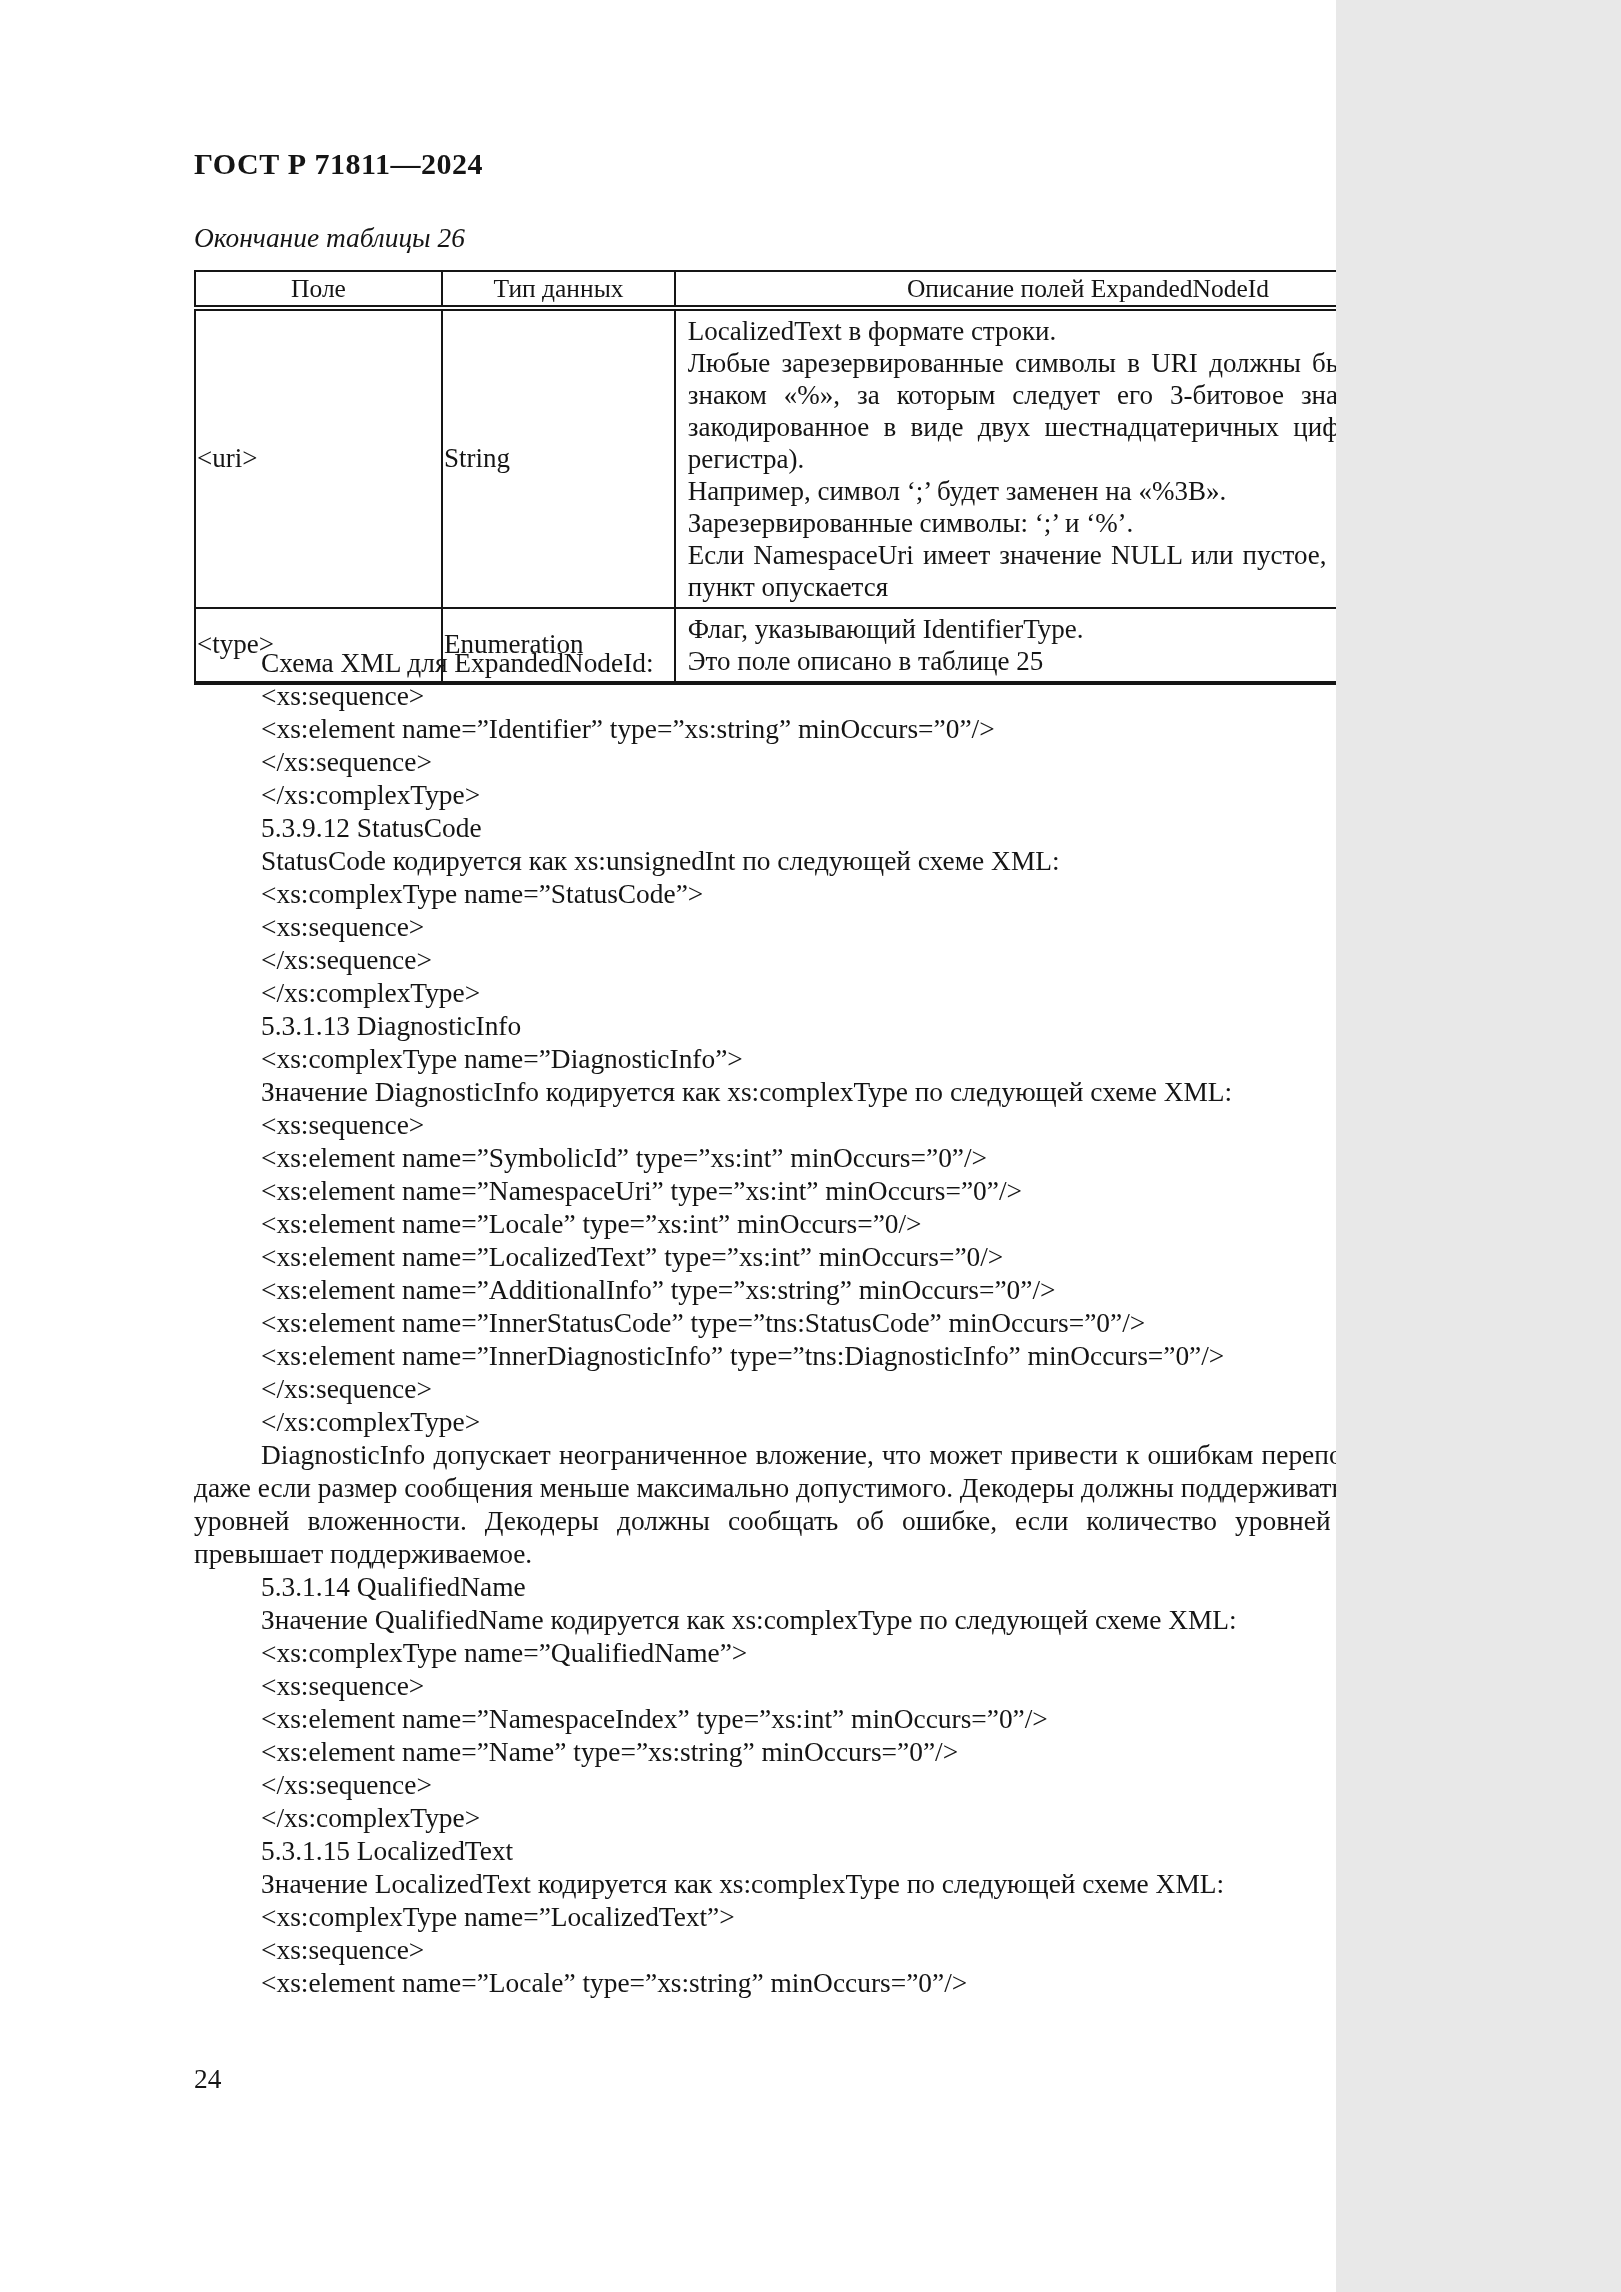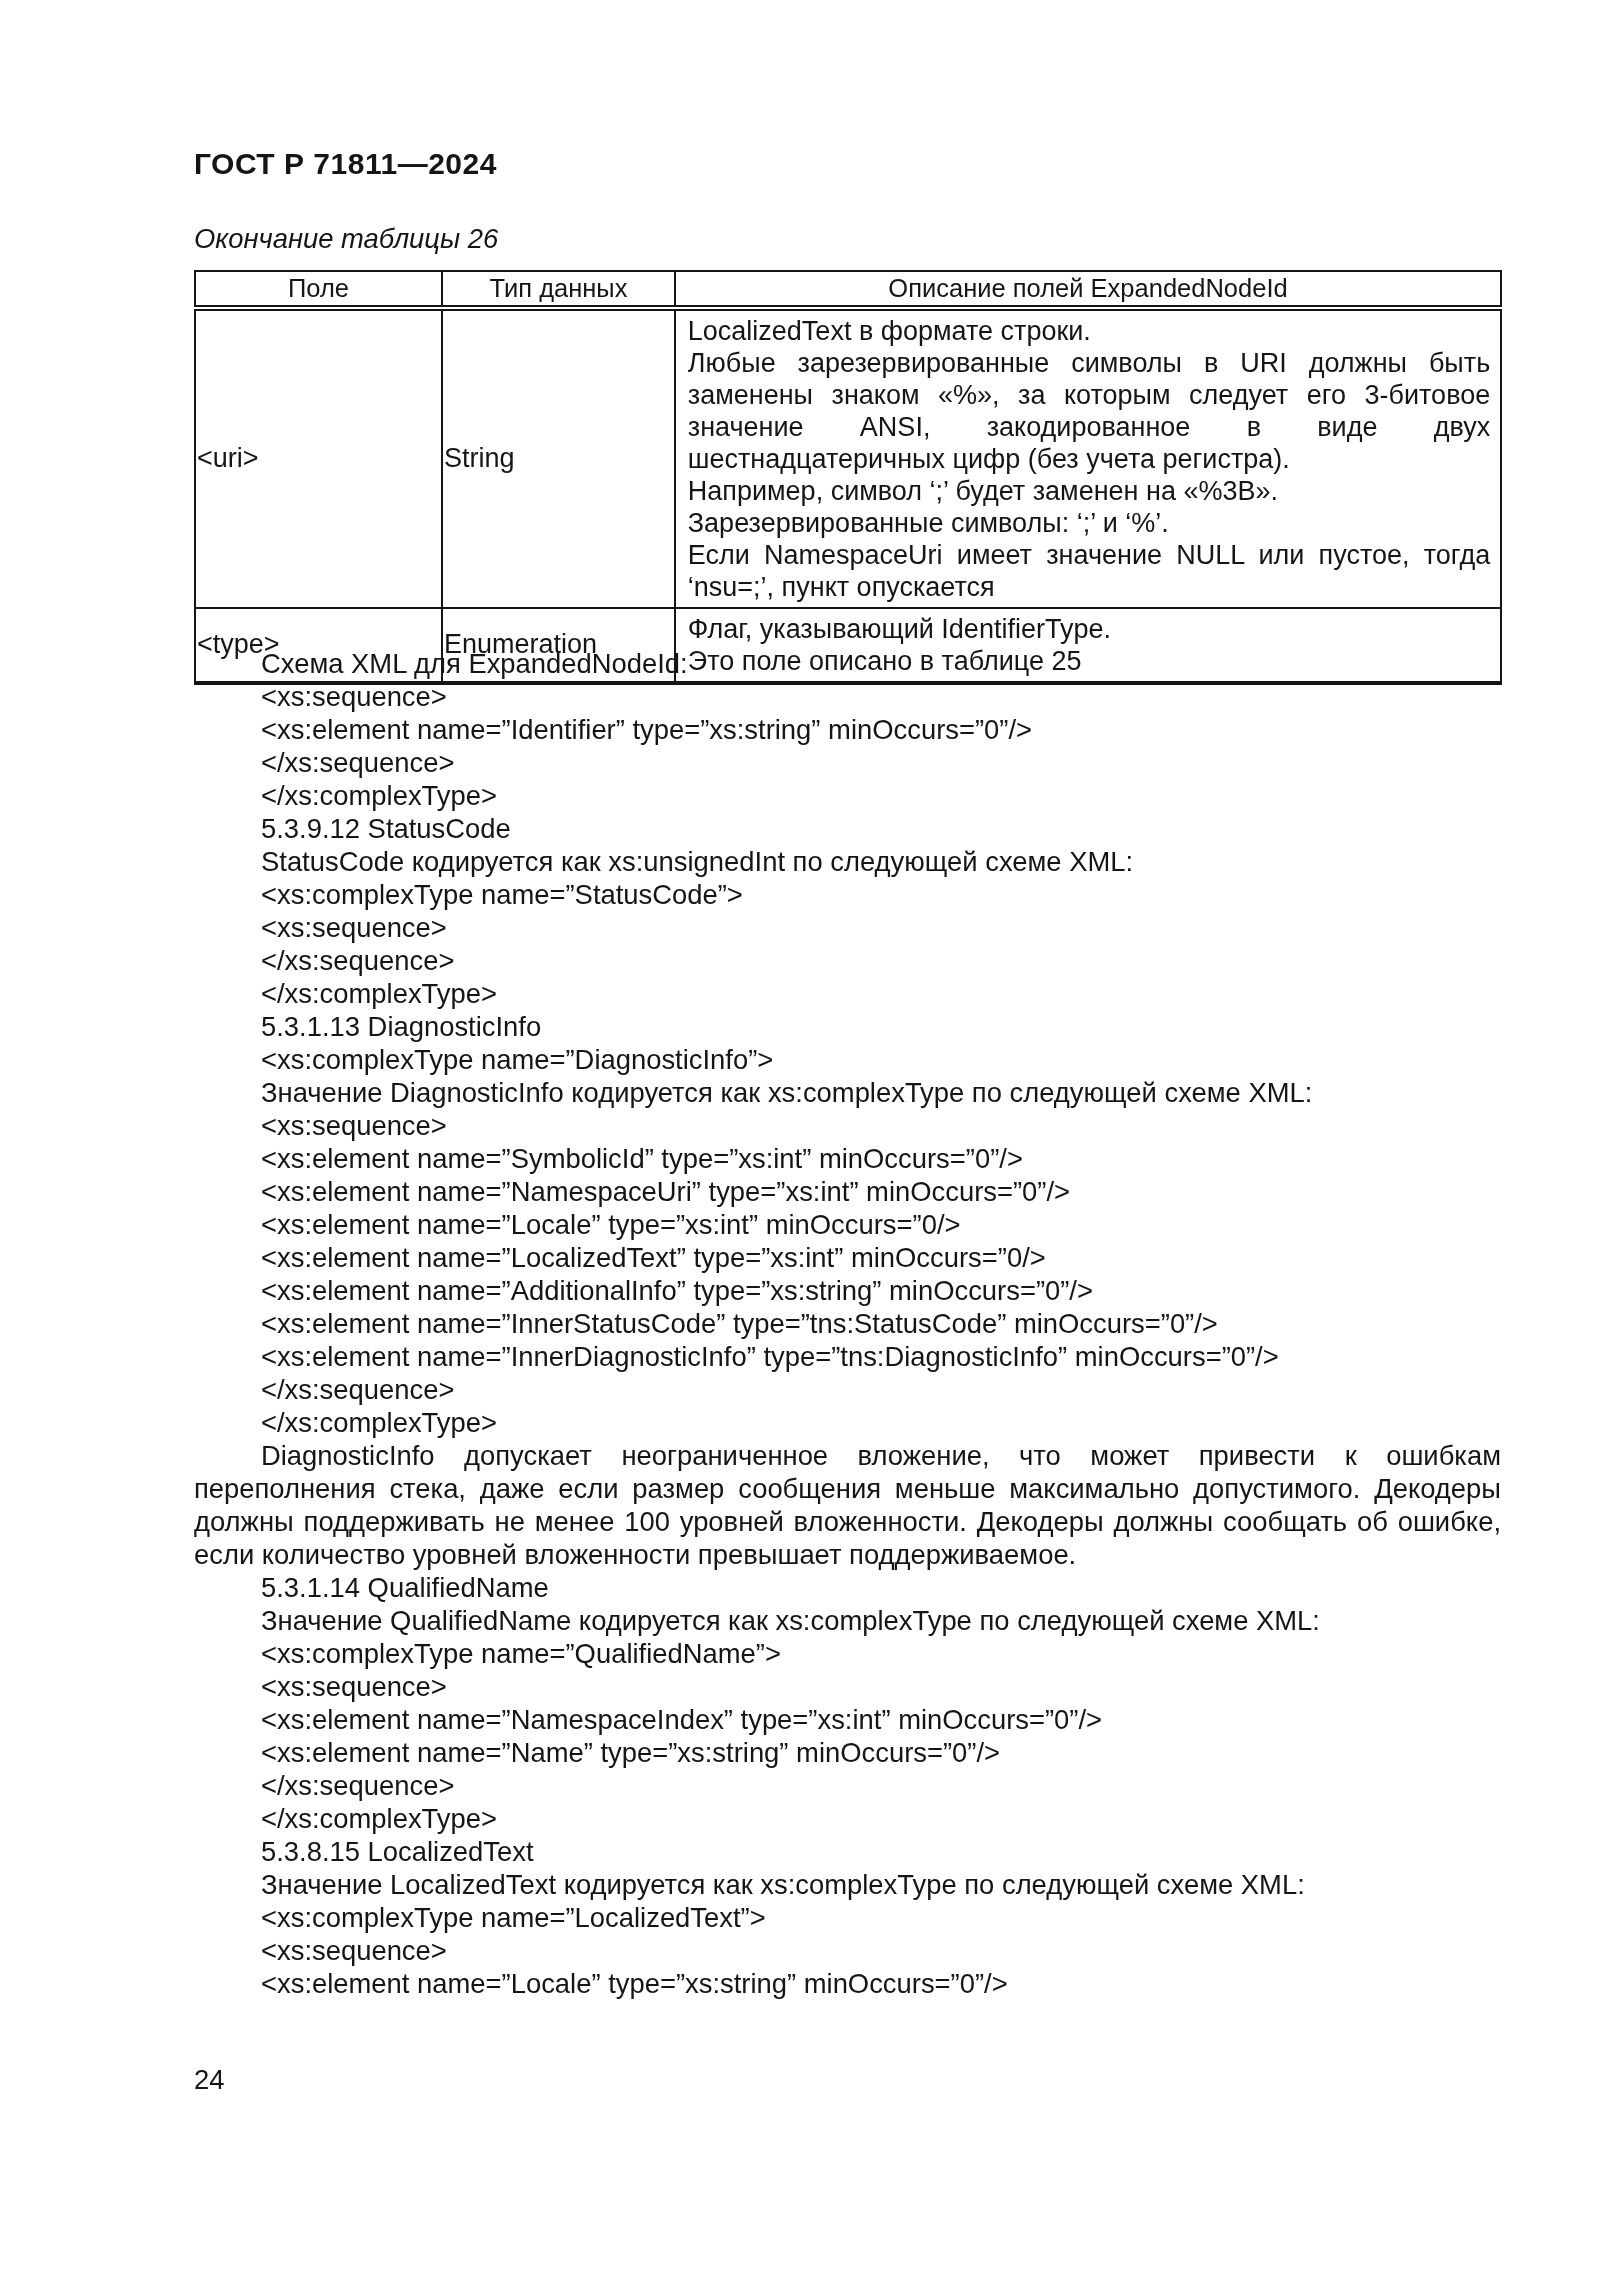--- a/index.html
+++ b/index.html
@@ -1,21 +1,21 @@
 <!DOCTYPE html>
 <html><head>
 <meta charset="utf-8">
 <style>
   html, body { margin:0; padding:0; background:#e8e8e8; }
   .page {
     position:relative;
-    width:1621px; height:2293px;
+    width:1336px; height:2293px;
     background:#ffffff;
     color:#151515;
-    font-family:Liberation Sans, sans-serif;
+    font-family:Liberation Serif, serif;
     overflow:hidden;
   }
   .doc-header {
     position:absolute; left:194px; top:147px;
     font-size:30px; font-weight:bold; letter-spacing:0.5px;
   }
   .table-caption {
     position:absolute; left:194px; top:223px;
     font-size:27.4px; font-style:italic;
   }
@@ -120,21 +120,21 @@
       <p class="par">&lt;/xs:complexType&gt;</p>
       <p class="par">DiagnosticInfo допускает неограниченное вложение, что может привести к ошибкам переполнения стека, даже если размер сообщения меньше максимально допустимого. Декодеры должны поддер­живать не менее 100 уровней вложенности. Декодеры должны сообщать об ошибке, если количество уровней вложенности превышает поддерживаемое.</p>
       <p class="par">5.3.1.14 QualifiedName</p>
       <p class="par">Значение QualifiedName кодируется как xs:complexType по следующей схеме XML:</p>
       <p class="par">&lt;xs:complexType name=”QualifiedName”&gt;</p>
       <p class="par">&lt;xs:sequence&gt;</p>
       <p class="par">&lt;xs:element name=”NamespaceIndex” type=”xs:int” minOccurs=”0”/&gt;</p>
       <p class="par">&lt;xs:element name=”Name” type=”xs:string” minOccurs=”0”/&gt;</p>
       <p class="par">&lt;/xs:sequence&gt;</p>
       <p class="par">&lt;/xs:complexType&gt;</p>
-      <p class="par">5.3.8.15 LocalizedText</p>
+      <p class="par">5.3.1.15 LocalizedText</p>
       <p class="par">Значение LocalizedText кодируется как xs:complexType по следующей схеме XML:</p>
       <p class="par">&lt;xs:complexType name=”LocalizedText”&gt;</p>
       <p class="par">&lt;xs:sequence&gt;</p>
       <p class="par">&lt;xs:element name=”Locale” type=”xs:string” minOccurs=”0”/&gt;</p>
     </div>
 
   <div class="page-number">24</div>
 
 </div>
 

